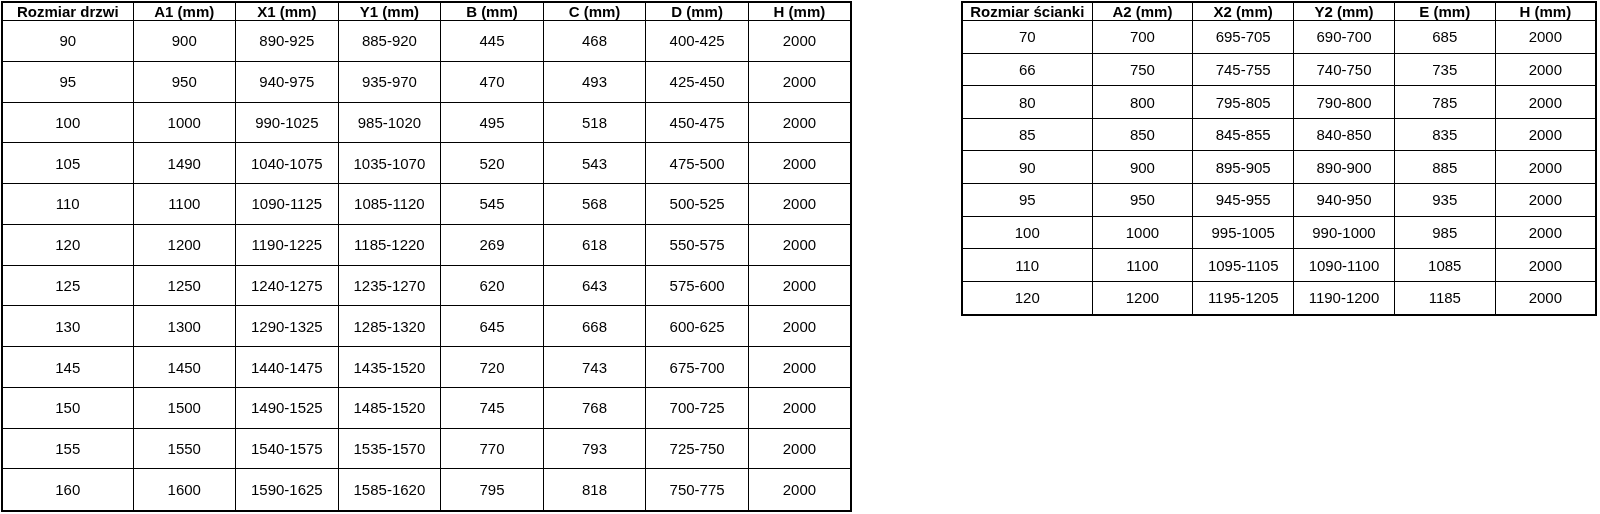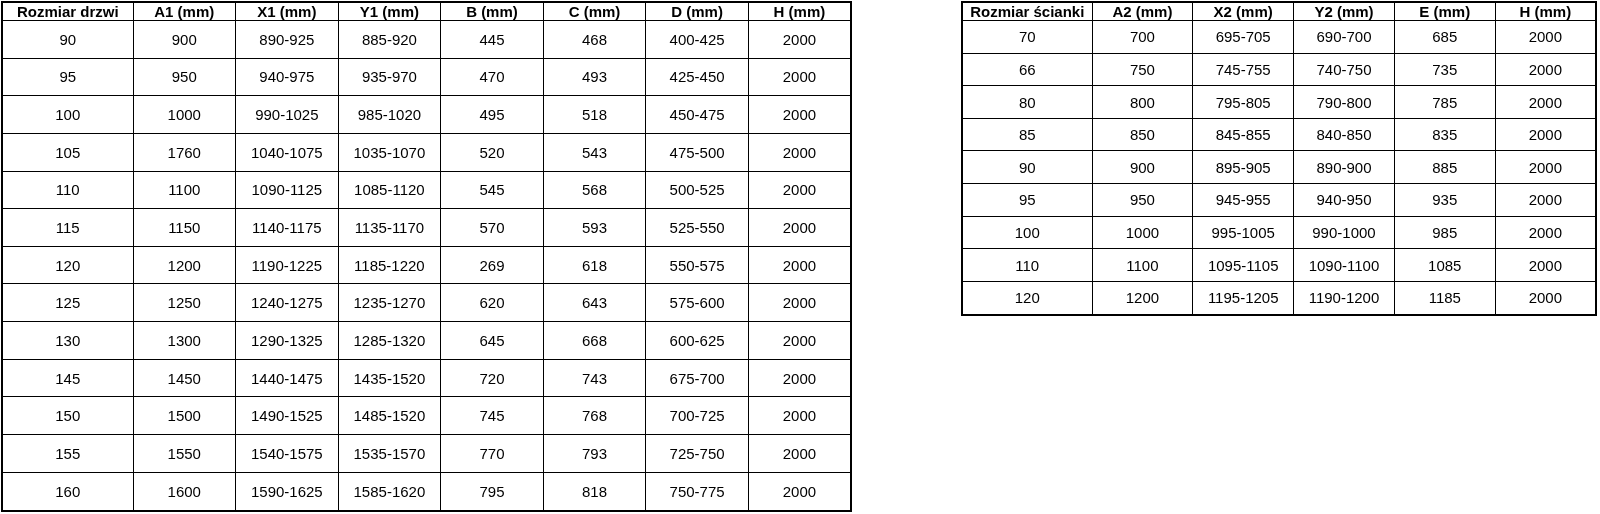--- a/index.html
+++ b/index.html
@@ -109,49 +109,39 @@
           <td>1000</td>
           <td>990-1025</td>
           <td>985-1020</td>
           <td>495</td>
           <td>518</td>
           <td>450-475</td>
           <td>2000</td>
         </tr>
         <tr>
           <td>105</td>
-          <td>1760</td>
+          <td>1490</td>
           <td>1040-1075</td>
           <td>1035-1070</td>
           <td>520</td>
           <td>543</td>
           <td>475-500</td>
           <td>2000</td>
         </tr>
         <tr>
           <td>110</td>
           <td>1100</td>
           <td>1090-1125</td>
           <td>1085-1120</td>
           <td>545</td>
           <td>568</td>
           <td>500-525</td>
           <td>2000</td>
         </tr>
         <tr>
-          <td>115</td>
-          <td>1150</td>
-          <td>1140-1175</td>
-          <td>1135-1170</td>
-          <td>570</td>
-          <td>593</td>
-          <td>525-550</td>
-          <td>2000</td>
-        </tr>
-        <tr>
           <td>120</td>
           <td>1200</td>
           <td>1190-1225</td>
           <td>1185-1220</td>
           <td>269</td>
           <td>618</td>
           <td>550-575</td>
           <td>2000</td>
         </tr>
         <tr>

